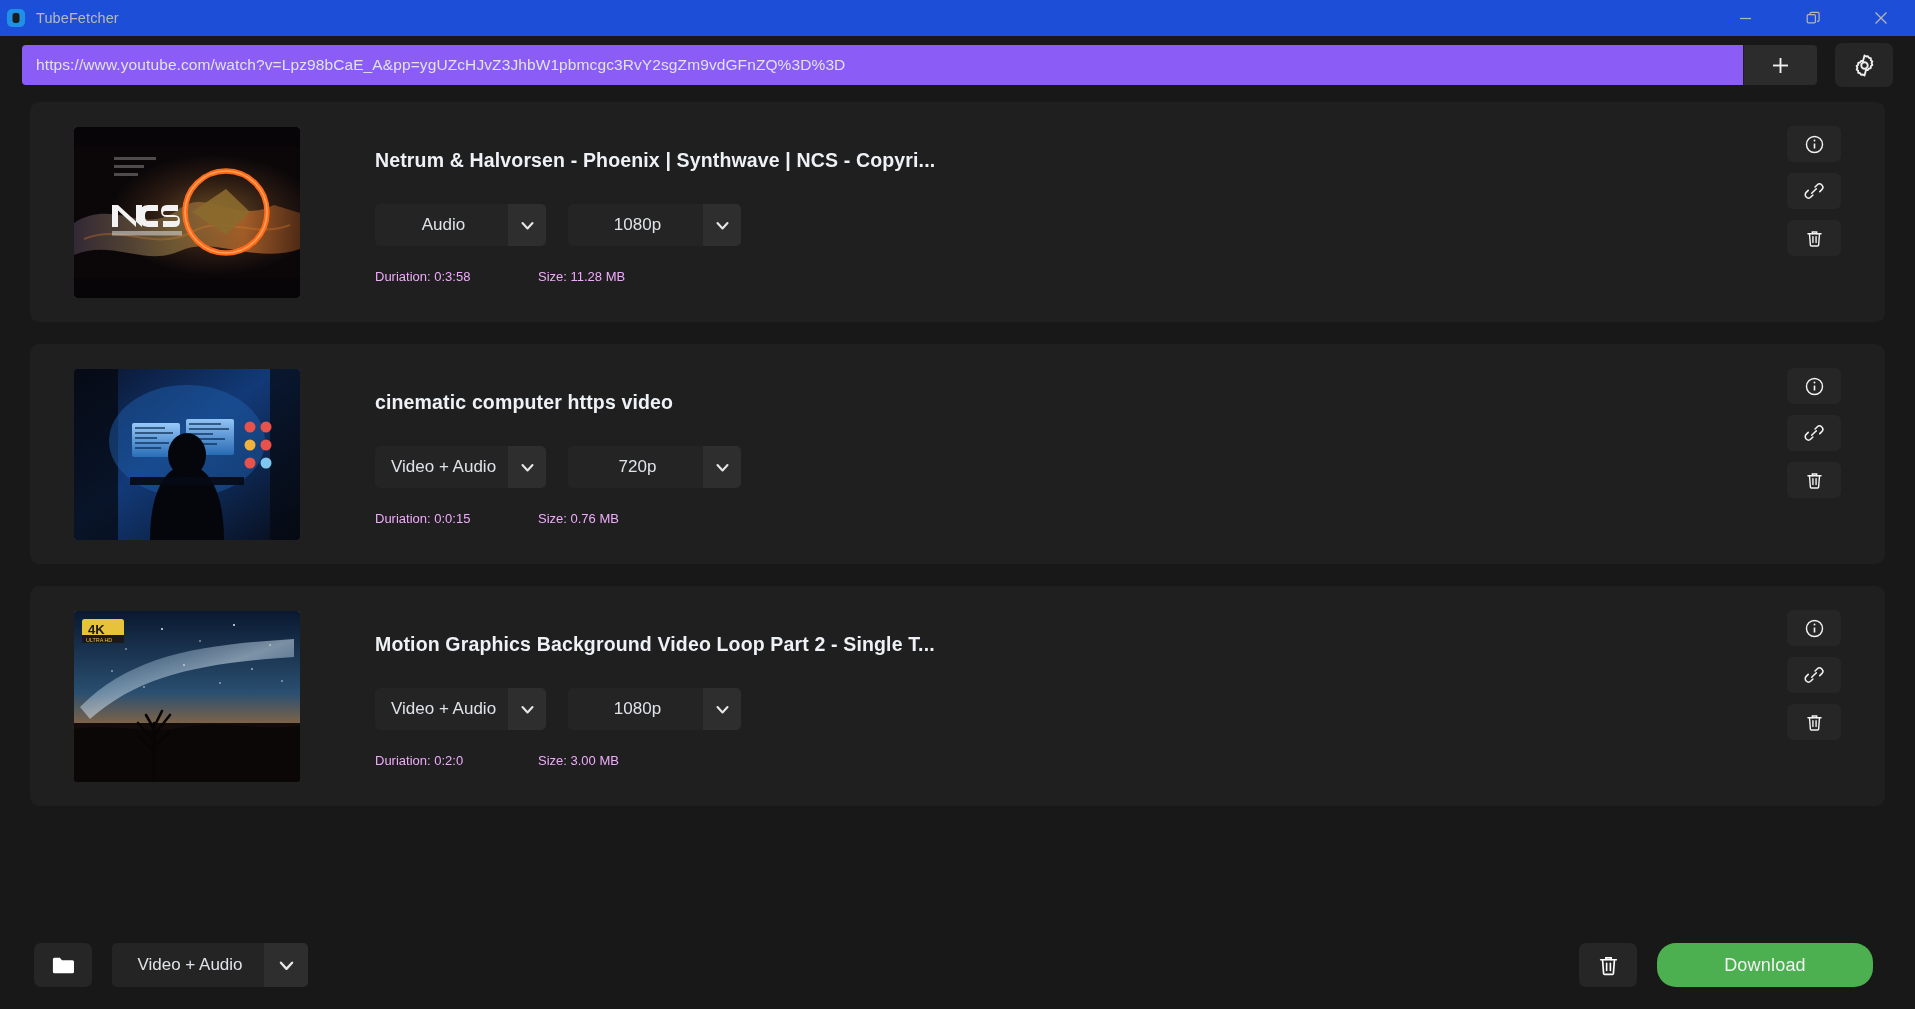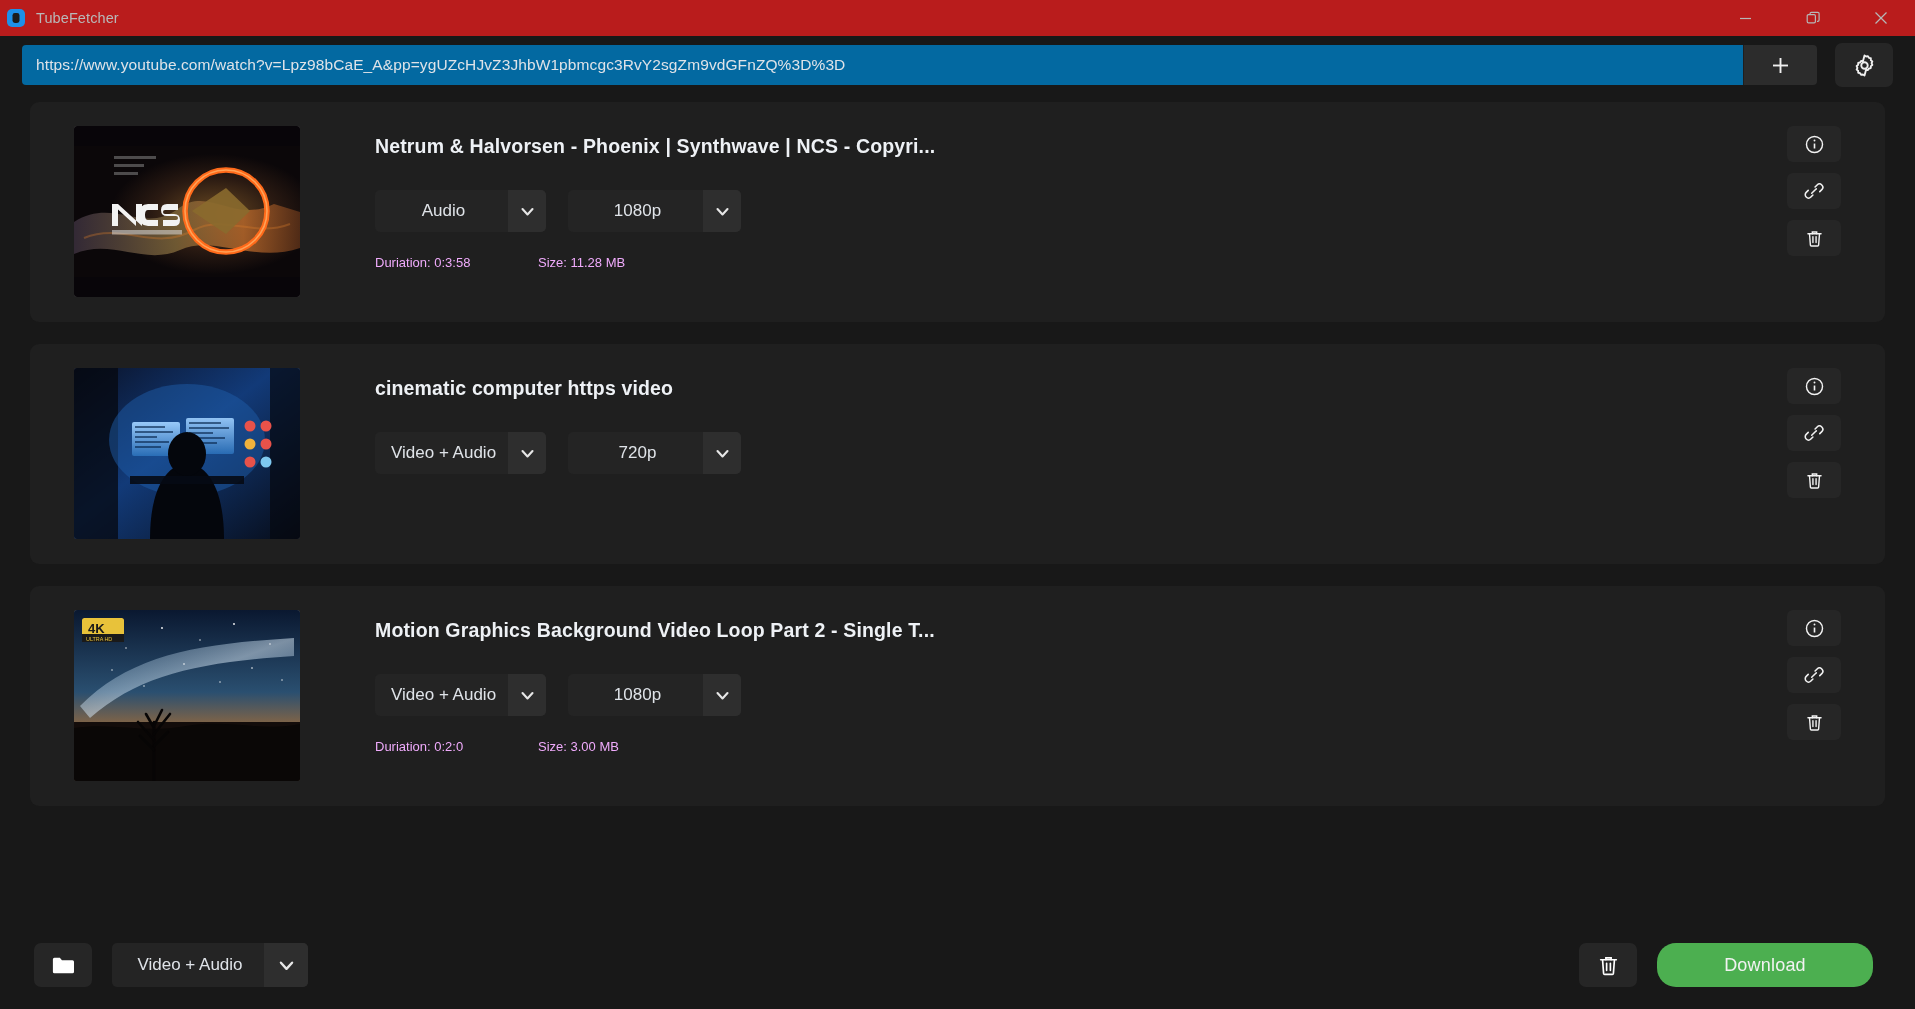--- a/index.html
+++ b/index.html
@@ -15,21 +15,21 @@
     font-family: "Liberation Sans", sans-serif;
     color: #e8e8e8;
     display: flex;
     flex-direction: column;
   }
 
   
   .titlebar {
     height: 36px;
     min-height: 36px;
-    background: #b91c1c;
+    background: #1d4ed8;
     display: flex;
     align-items: center;
     padding-left: 6px;
     position: relative;
   }
   .app-logo {
     width: 20px; height: 20px;
     margin-right: 10px;
     flex: 0 0 auto;
     display: flex; align-items: center; justify-content: center;
@@ -57,21 +57,21 @@
     min-height: 58px;
     background: #181818;
     display: flex;
     align-items: center;
     padding: 0 22px;
     gap: 0;
   }
   .url-input-wrap {
     flex: 1 1 auto;
     height: 40px;
-    background: #0369a1;
+    background: #8b5cf6;
     border-radius: 4px 0 0 4px;
     display: flex;
     align-items: center;
     padding: 0 14px;
     min-width: 0;
   }
   .url-input {
     width: 100%;
     background: transparent;
     border: none;
@@ -108,21 +108,21 @@
     display: flex;
     flex-direction: column;
     gap: 22px;
   }
   .card {
     background: #1f1f1f;
     border-radius: 9px;
     height: 220px;
     min-height: 220px;
     display: flex;
-    align-items: flex-start;
+    align-items: center;
     padding: 24px 26px 24px 44px;
     position: relative;
   }
   .thumb {
     width: 226px;
     height: 171px;
     border-radius: 3px;
     flex: 0 0 auto;
     overflow: hidden;
     position: relative;
@@ -448,20 +448,24 @@
           </span>
         </button>
         <button class="select sel-qual">
           <span class="sel-value">720p</span>
           <span class="sel-arrow">
             <svg width="17" height="17" viewBox="0 0 17 17">
                 <polyline points="3.5,6 8.5,11.5 13.5,6" fill="none" stroke="currentColor" stroke-width="2.1" stroke-linecap="round" stroke-linejoin="round"></polyline>
               </svg>
           </span>
         </button>
+      </div>
+      <div class="meta">
+        <span class="dur">Duriation: 0:0:15</span>
+        <span>Size: 0.76 MB</span>
       </div>
     </div>
 
     <div class="actions">
       <button class="act-btn">
         <svg width="21" height="21" viewBox="0 0 22 22" fill="none" stroke="currentColor" stroke-width="1.5">
           <circle cx="11" cy="11" r="8.4"></circle>
             <line x1="11" y1="10" x2="11" y2="15.2" stroke-width="1.7"></line>
             <circle cx="11" cy="6.8" r="1" fill="currentColor" stroke="none"></circle>
         </svg>

